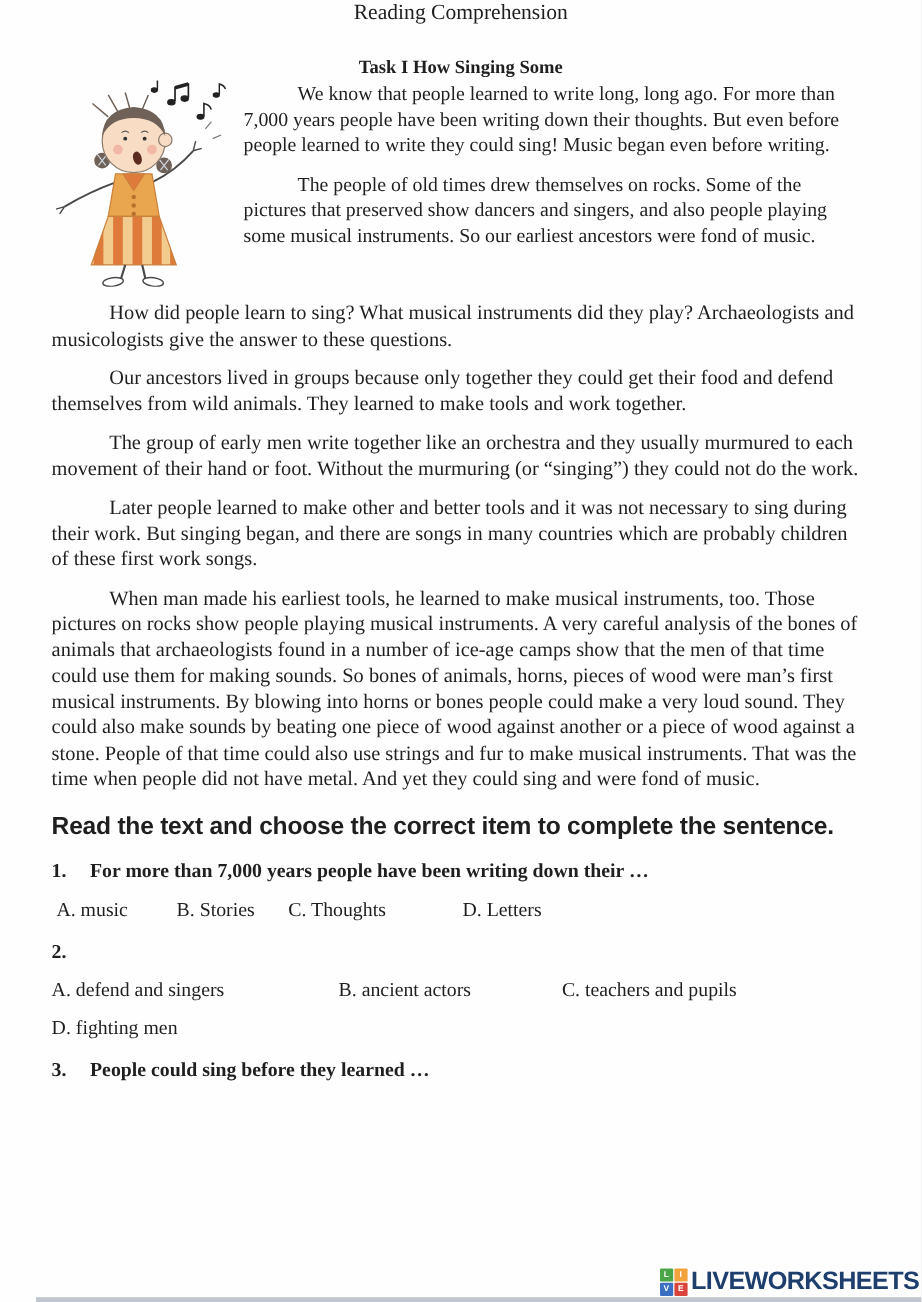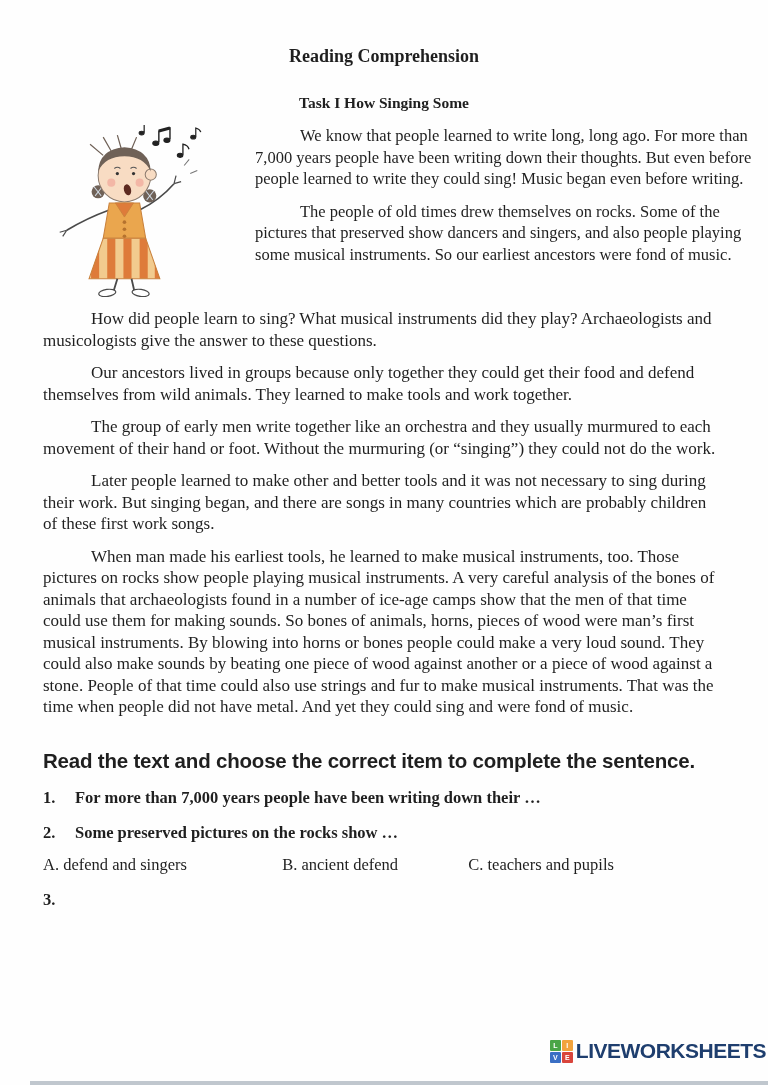--- a/index.html
+++ b/index.html
@@ -3,39 +3,39 @@
 <meta charset="utf-8">
 <style>
   * { margin:0; padding:0; box-sizing:border-box; }
   html,body { background:#e8e8e8; }
   .page {
     position:relative; width:768px; height:1085px; margin:0 auto;
     background:#fefefe; overflow:hidden;
     font-family:"Liberation Serif","DejaVu Serif",serif;
     color:#1f1f1f;
   }
-  .title { padding-top:46px; text-align:center; font-size:18px; font-weight:bold; }
+  .title { text-align:center; font-size:18px; font-weight:normal; }
   .subtitle { margin-top:27px; text-align:center; font-size:15.5px; font-weight:bold; }
-  .intro { display:flex; margin-top:13px; padding-left:50px;gap:39px; }
+  .intro { display:flex; margin-top:1px; padding-left:37px; }
   .figure { width:158px; height:172px; flex-shrink:0; }
   .intro-text { width:508px; margin-left:8px; font-size:16.5px; line-height:21.5px; }
   .intro-text p { text-indent:45px; }
   .intro-text p + p { margin-top:11px; }
   .body-text { margin:10px 45px 0 43px; font-size:17px; line-height:21.5px; }
   .body-text p { text-indent:48px; margin-top:11px; }
-  .instruction { margin:31px 43px 0; font-size:20.5px; font-weight:bold;
+  .instruction { margin:17px 43px 0; font-size:20.5px; font-weight:bold;
                  font-family:"Liberation Sans","DejaVu Sans",sans-serif; letter-spacing:-0.2px; }
   .question { display:flex; margin:15px 43px 0; font-size:16.5px; font-weight:bold; }
   .q-num { width:32px; flex-shrink:0; }
   .options-row { margin:12px 43px 0 47px; font-size:16.5px; }
   .opt { display:inline-block; }
   .q1 .opt:nth-child(1){ width:96px; } .q1 .opt:nth-child(2){ width:89px; } .q1 .opt:nth-child(3){ width:141px; }
   .q2r1 { margin-left:43px; } .q2r1 .opt:nth-child(1){ width:235px; } .q2r1 .opt:nth-child(2){ width:182px; }
   .options-row.solo { margin-left:43px; }
-  .footer-logo { position:absolute; right:2px; bottom:22px; display:flex; align-items:center; }
+  .footer-logo { position:absolute; right:2px; bottom:5px; display:flex; align-items:center; }
   .logo-grid { display:grid; grid-template-columns:11px 11px; grid-template-rows:11px 11px;
                gap:1px; margin-right:3px; }
   .logo-sq { display:flex; align-items:center; justify-content:center;
              color:#fff; font-family:"Liberation Sans",sans-serif; font-size:7px; font-weight:bold;
              border-radius:1px; }
   .wordmark { font-family:"Liberation Sans","DejaVu Sans",sans-serif; font-weight:bold;
               font-size:21px; letter-spacing:-0.5px; }
   .cutoff-strip { position:absolute; left:30px; right:0; bottom:0; height:4px;
                   background:#8d99a6; opacity:0.55; }
 </style>
@@ -131,33 +131,42 @@
     <p>Later people learned to make other and better tools and it was not necessary to sing during their work. But singing began, and there are songs in many countries which are probably children of these first work songs.</p>
     <p>When man made his earliest tools, he learned to make musical instruments, too. Those pictures on rocks show people playing musical instruments. A very careful analysis of the bones of animals that archaeologists found in a number of ice-age camps show that the men of that time could use them for making sounds. So bones of animals, horns, pieces of wood were man’s first musical instruments. By blowing into horns or bones people could make a very loud sound. They could also make sounds by beating one piece of wood against another or a piece of wood against a stone. People of that time could also use strings and fur to make musical instruments. That was the time when people did not have metal. And yet they could sing and were fond of music.</p>
   </div>
 
   <div class="instruction">Read the text and choose the correct item to complete the sentence.</div>
 
   <div class="question">
     <span class="q-num">1.</span>
     <span>For more than 7,000 years people have been writing down their …</span>
   </div>
+  <div class="options-row q1">
+    <span class="opt">A. music</span>
+    <span class="opt">B. Stories</span>
+    <span class="opt">C. Thoughts</span>
+    <span class="opt">D. Letters</span>
+  </div>
 
   <div class="question">
     <span class="q-num">2.</span>
-    <span>Some preserved pictures on the rocks show …</span>
   </div>
   <div class="options-row q2r1">
     <span class="opt">A. defend and singers</span>
-    <span class="opt">B. ancient defend</span>
+    <span class="opt">B. ancient actors</span>
     <span class="opt">C. teachers and pupils</span>
+  </div>
+  <div class="options-row solo">
+    <span class="opt">D. fighting men</span>
   </div>
 
   <div class="question">
     <span class="q-num">3.</span>
+    <span>People could sing before they learned …</span>
   </div>
 
   <div class="footer-logo">
     <div class="logo-grid">
       <span class="logo-sq" style="background: rgb(74, 165, 70);">L</span>
       <span class="logo-sq" style="background: rgb(242, 163, 60);">I</span>
       <span class="logo-sq" style="background: rgb(58, 111, 196);">V</span>
       <span class="logo-sq" style="background: rgb(217, 69, 60);">E</span>
     </div>
     <span class="wordmark" style="color: rgb(30, 62, 110);">LIVEWORKSHEETS</span>

